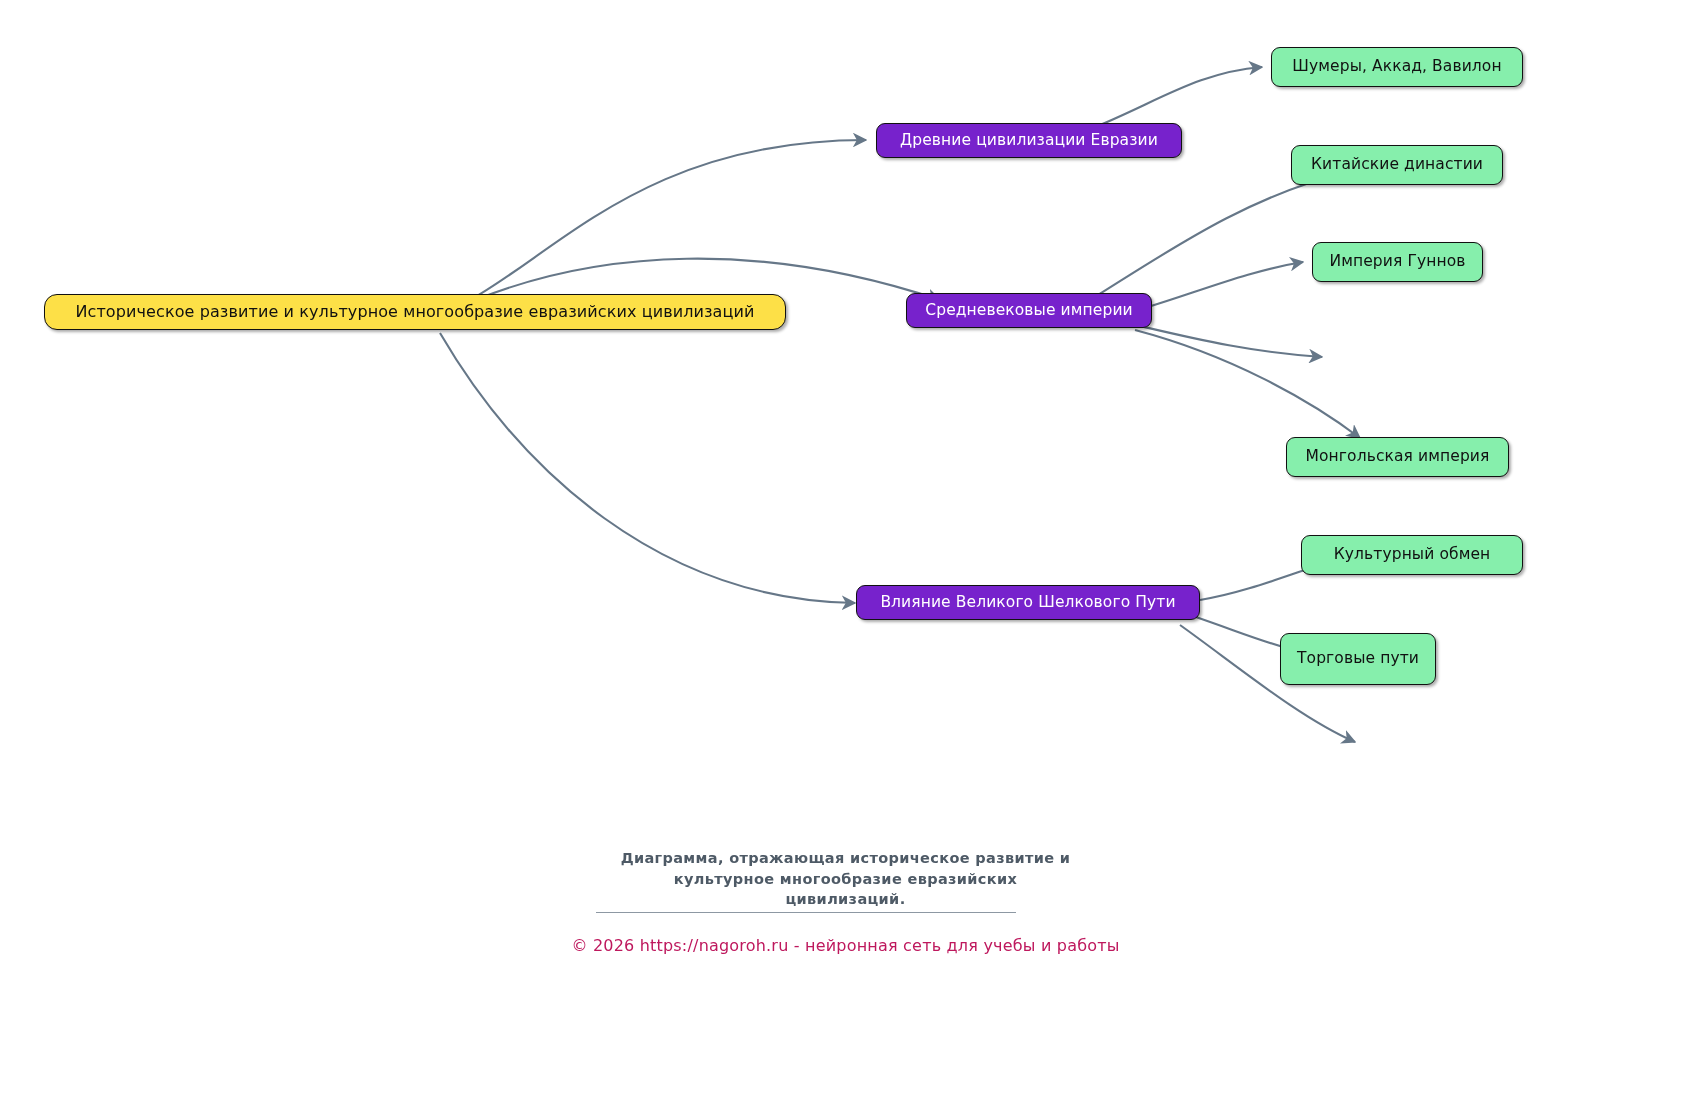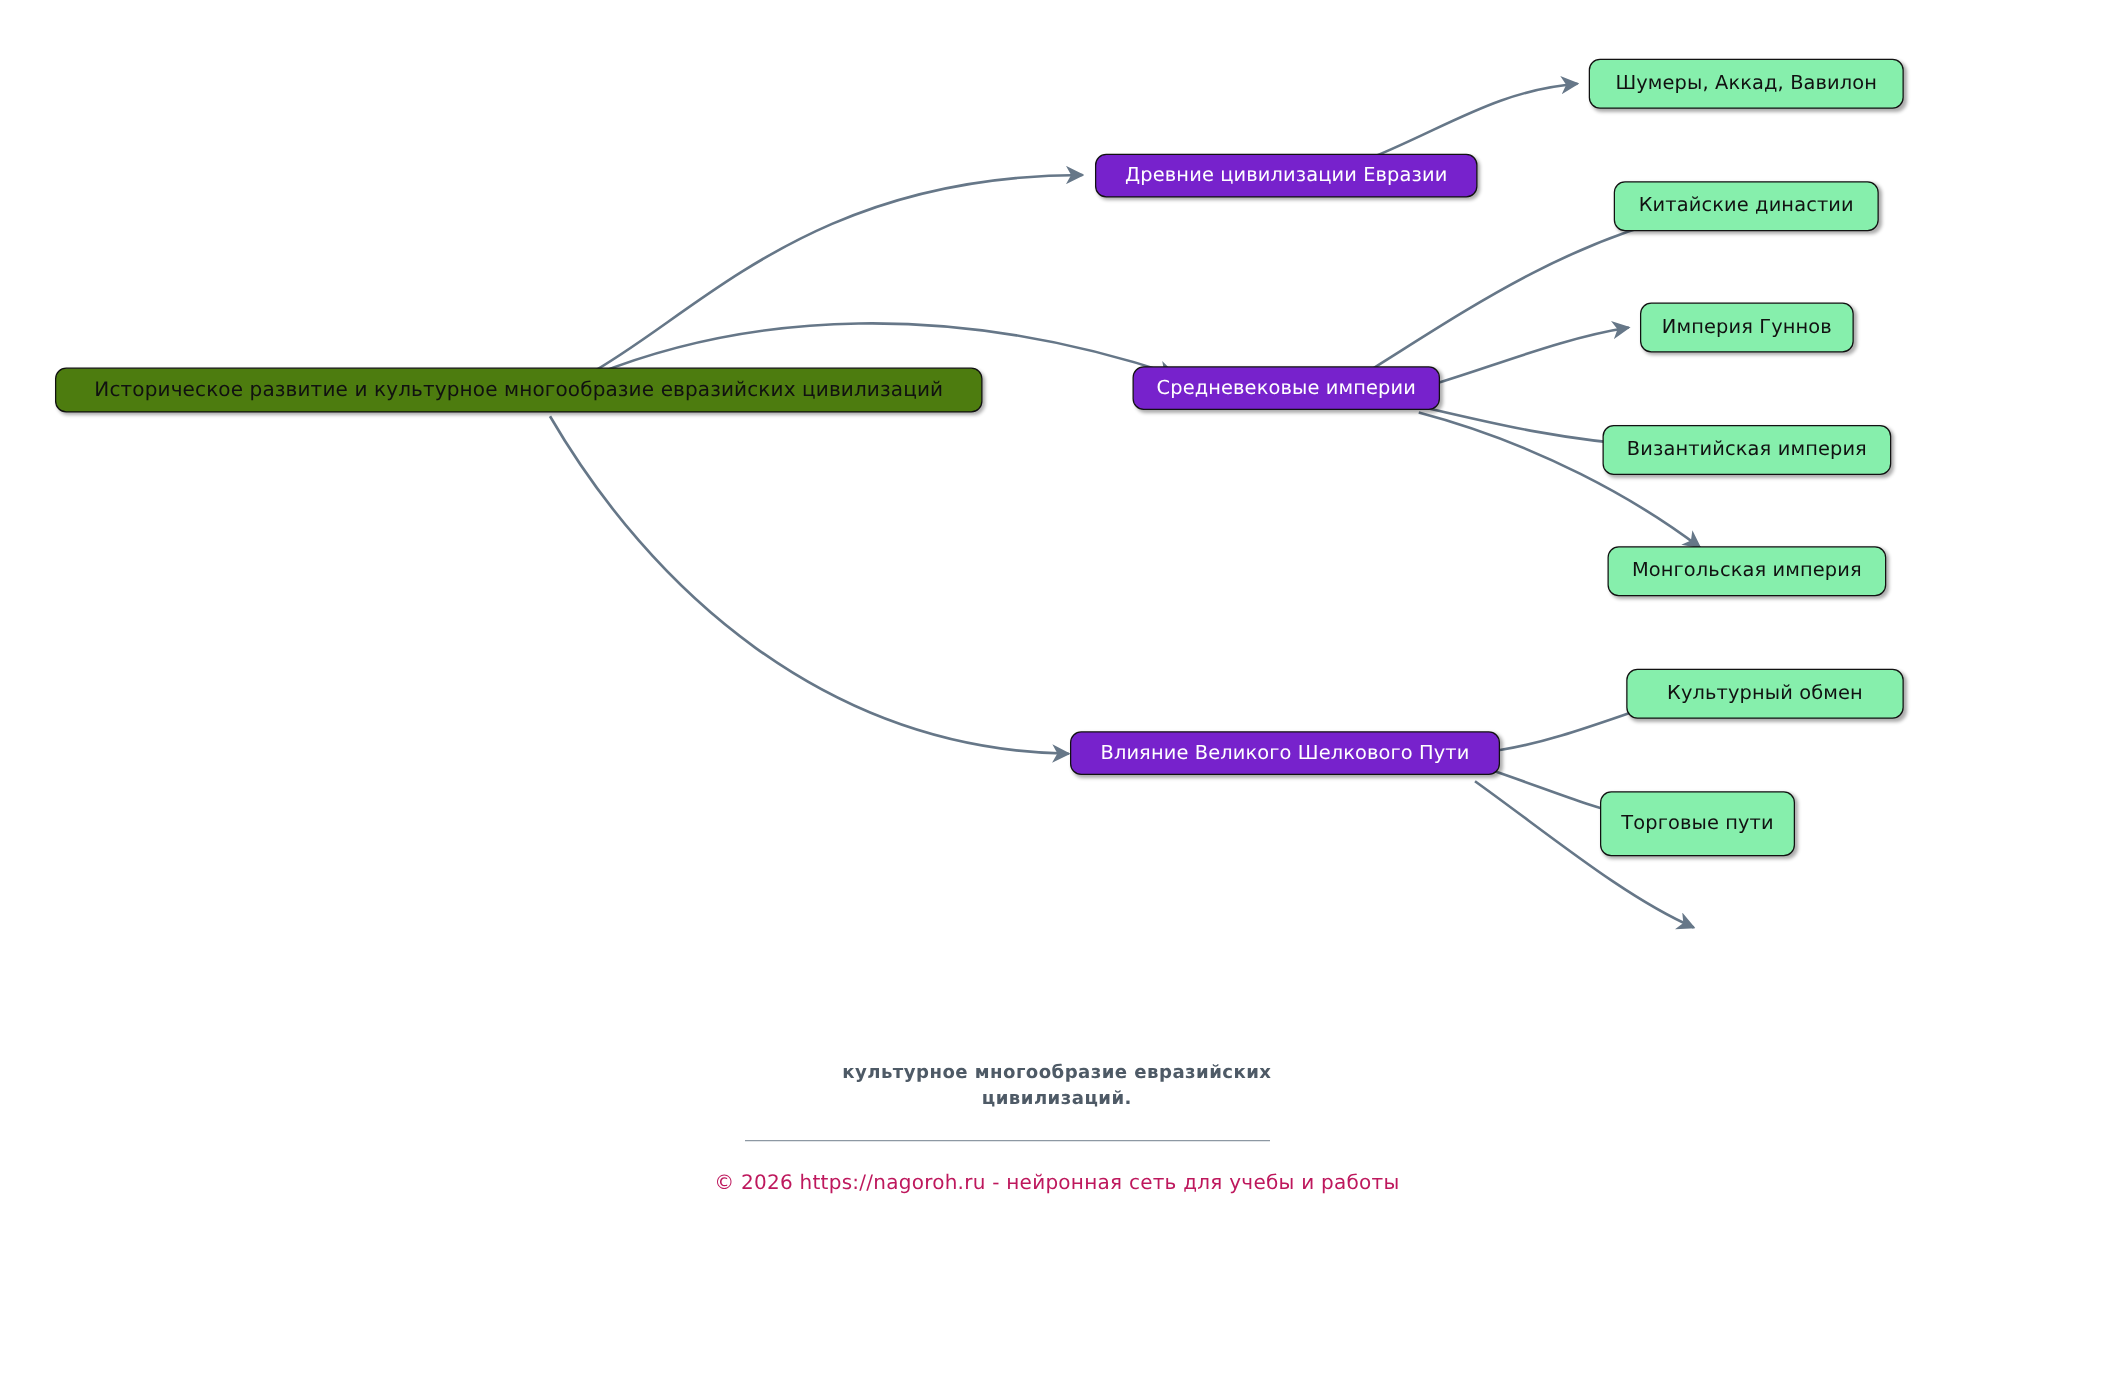--- a/index.html
+++ b/index.html
@@ -34,23 +34,24 @@
     justify-content: center;
     border-radius: 9px;
     border: 1.3px solid #111111;
     font-size: 15.5px;
     line-height: 1.1;
     white-space: nowrap;
     box-shadow: 2px 2px 3px rgba(0,0,0,0.33);
     letter-spacing: 0.1px;
   }
   .node-root {
-    background: #4d7c0f;
+    background: #fde047;
     color: #111111;
     font-size: 16px;
+    border-radius: 13px;
   }
   .node-branch {
     background: #7722cc;
     color: #ffffff;
     font-size: 15.5px;
   }
   .node-leaf {
     background: #86efac;
     color: #111111;
     font-size: 15.5px;
@@ -138,38 +139,36 @@
   </div>
 
   <div class="node node-leaf" style="left:1291px; top:145px; width:212px; height:40px;align-items:center;">
     <span>Китайские династии</span>
   </div>
 
   <div class="node node-leaf" style="left:1312px; top:242px; width:171px; height:40px;">
     <span>Империя Гуннов</span>
   </div>
 
-  <div class="node node-leaf" style="left:1282px; top:340px; width:231px; height:40px;">
-    <span>Византийская империя</span>
-  </div>
 
   <div class="node node-leaf" style="left:1286px; top:437px; width:223px; height:40px;">
     <span>Монгольская империя</span>
   </div>
 
   <div class="node node-leaf" style="left:1301px; top:535px; width:222px; height:40px;">
     <span>Культурный обмен</span>
   </div>
 
   <div class="node node-leaf" style="left:1280px; top:633px; width:156px; height:52px;">
     <span>Торговые пути</span>
   </div>
 
 
   <div id="caption">
+    <span class="cap-line">Диаграмма, отражающая историческое развитие и</span>
     <span class="cap-line">культурное многообразие евразийских</span>
     <span class="cap-line">цивилизаций.</span>
   </div>
 
   <div id="rule"></div>
 
   <div id="footer">© 2026 https://nagoroh.ru - нейронная сеть для учебы и работы</div>
 
 </div>
 

